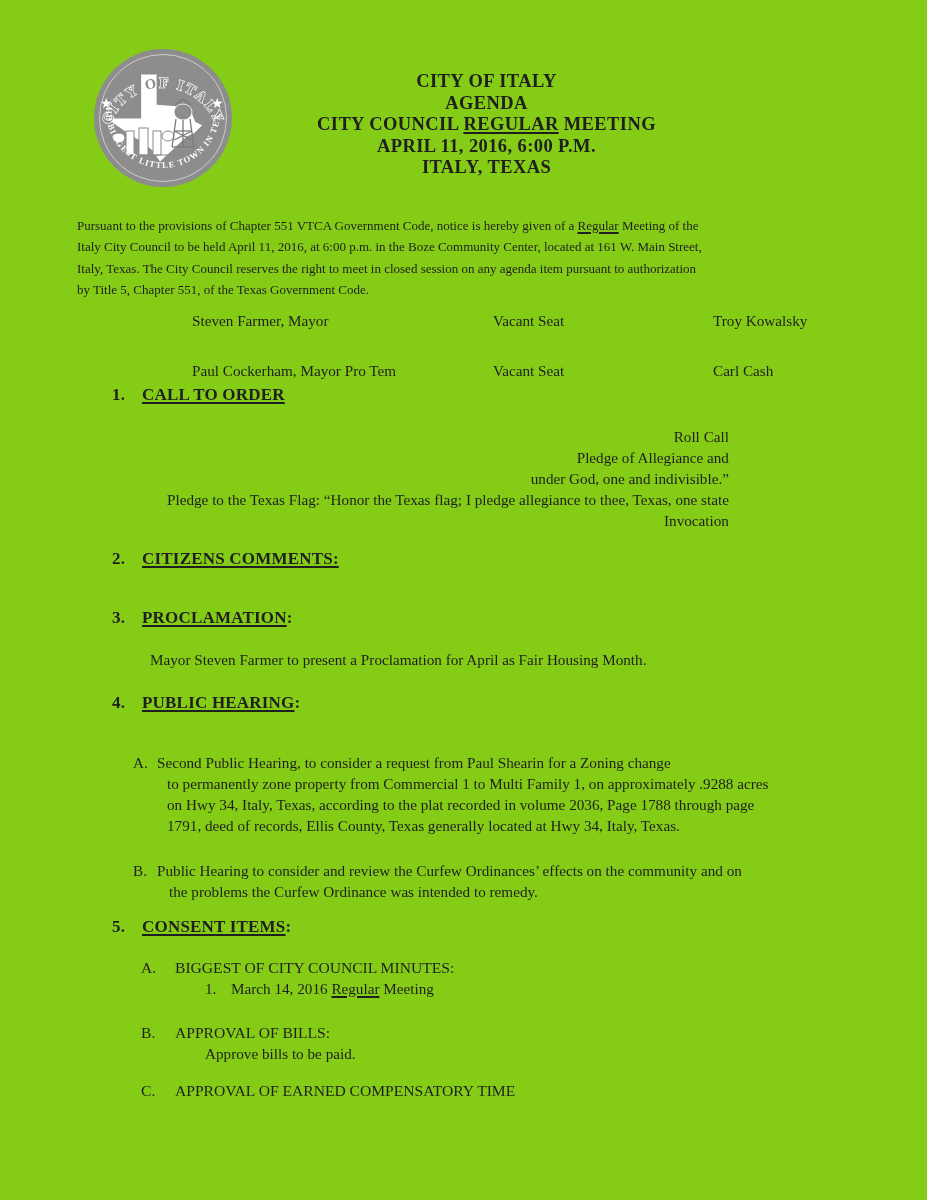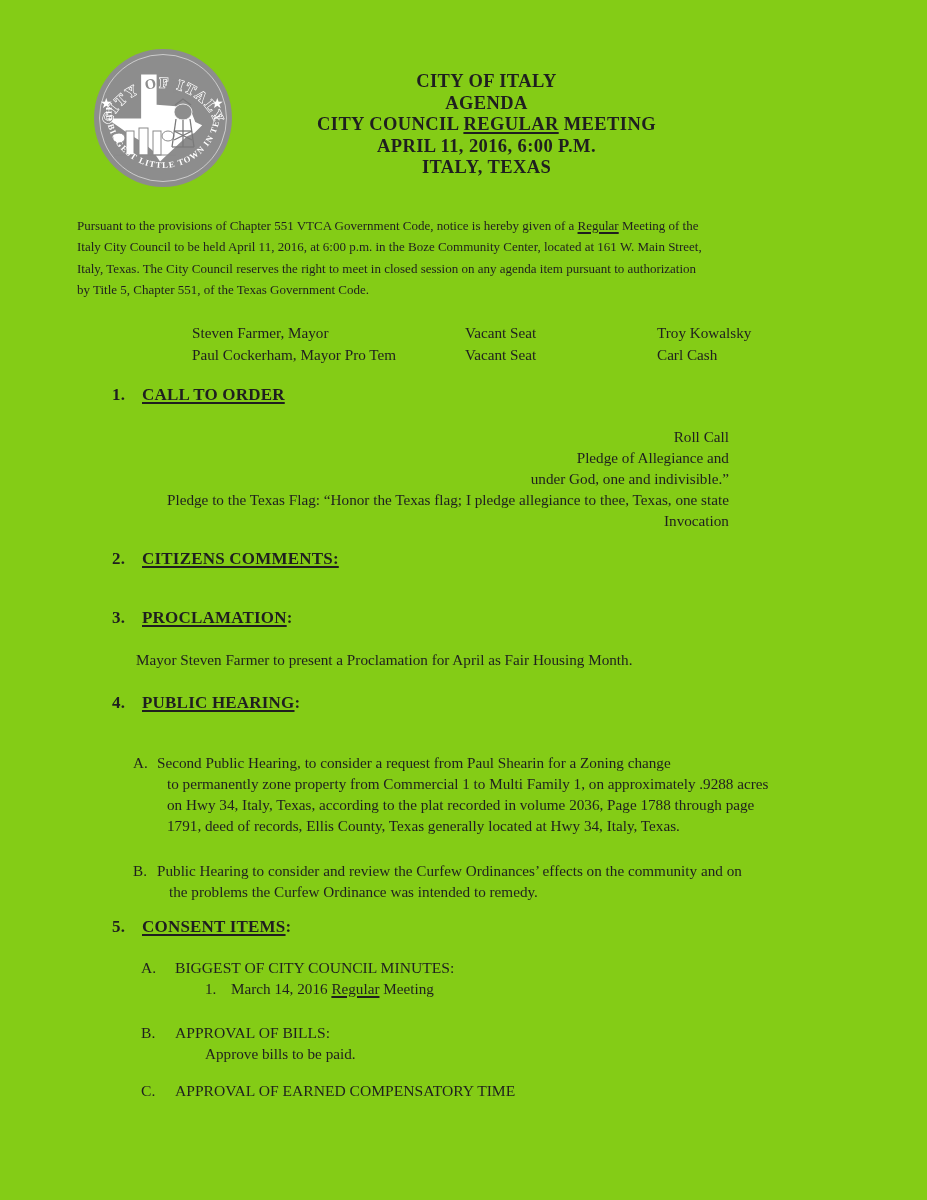--- a/index.html
+++ b/index.html
@@ -21,40 +21,40 @@
     left:0; right:0; top:71px; text-align:center; padding-left:46px;
     font-weight:bold; font-size:18.5px; line-height:21.6px; letter-spacing:0.4px;
   }
   .title-block .u { text-decoration-thickness:2px; }
 
   
   .intro { left:77px; top:215px; font-size:13px; line-height:21.3px; }
 
   
   .council {
-    left:192px; top:322px; font-size:15.2px; line-height:21.5px;
-    display:grid; grid-template-columns:273px 192px auto;
+    left:192px; top:310px; font-size:15.2px; line-height:21.5px;
+    display:grid; grid-template-columns:273px 192px auto;gap:28px;
   }
 
   
   .sec-heading {
     left:112px; font-weight:bold; font-size:17px; line-height:21px; letter-spacing:0.2px;
     white-space:nowrap;
   }
   .sec-heading .num { display:inline-block; width:30px; font-weight:bold; }
   .sec-heading .u { text-decoration-thickness:1.8px; }
 
   .body-text { font-size:15.2px; line-height:21px; }
   .caps-text { font-size:15.6px; line-height:21px; }
 
   
   .s1-content { left:167px; top:426px;text-align:right; }
 
   
-  .s3-body { left:136px; top:649px; }
+  .s3-body { left:150px; top:649px; }
 
   
   .ph-item { left:133px; }
   .ph-item .marker { display:inline-block; width:24px; }
   .ph-item .cont-a { margin-left:34px; }
   .ph-item .cont-b { margin-left:36px; }
 
   
   .ci-item { left:141px; }
   .ci-item .marker { display:inline-block; width:34px; }

